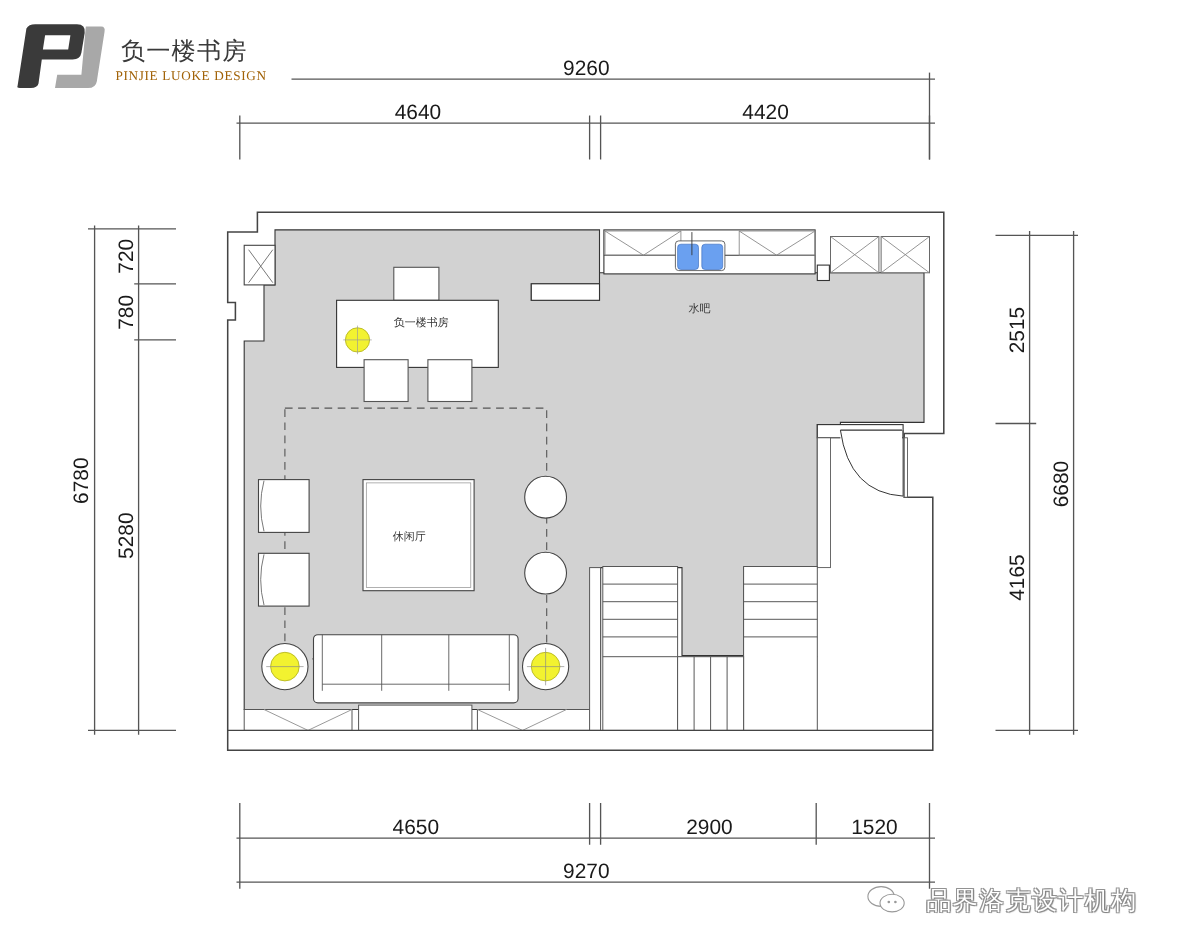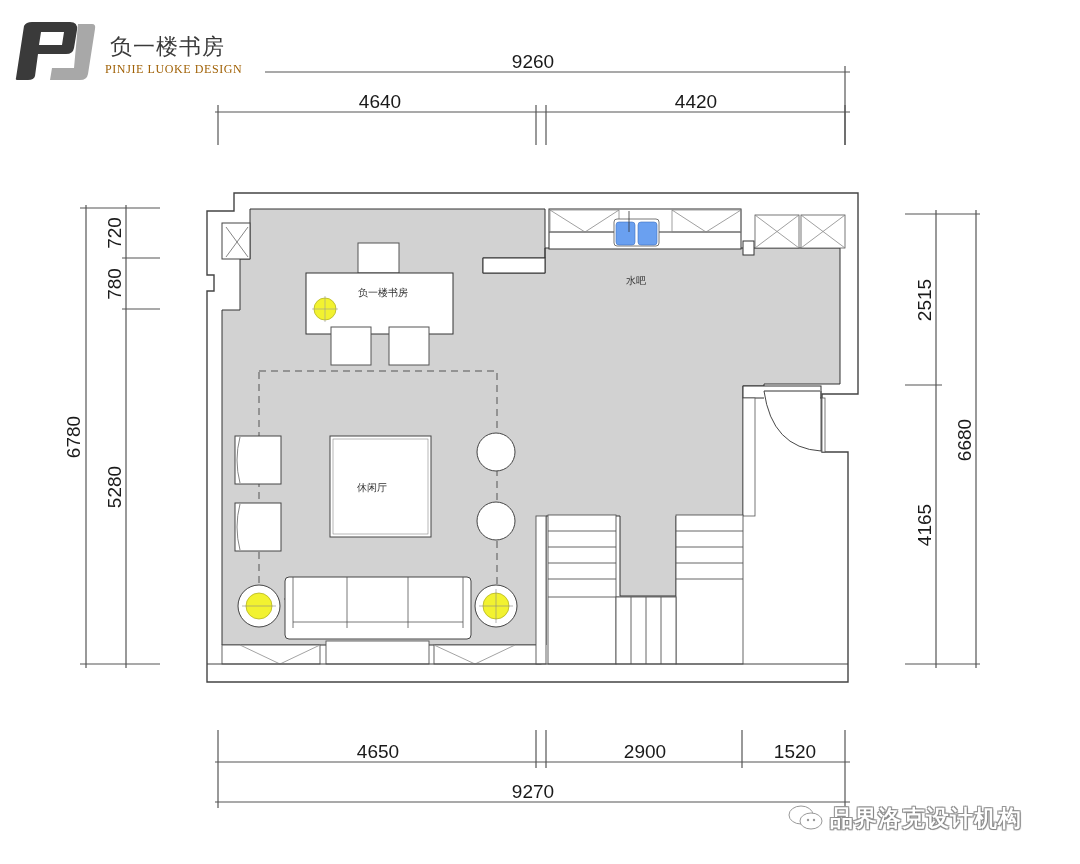--- a/index.html
+++ b/index.html
@@ -8,22 +8,22 @@
   .logo { position: absolute; left: 8px; top: 18px; width: 260px; height: 66px; }
   .logo-mark { position: absolute; left: 0; top: 0; width: 90px; height: 66px; }
   .logo-cn { position: absolute; left: 102px; top: 14px; font-size: 22px; letter-spacing: 1px; color: #3a3a3a; white-space: nowrap; }
   .logo-en { position: absolute; left: 97px; top: 44px; font-family: "Liberation Serif", "DejaVu Serif", serif;
              font-size: 12px; letter-spacing: 0.6px; color: #a16207; white-space: nowrap; }
   svg.plan { position: absolute; left: 0; top: 0; }
   .dim { font-family: "Liberation Sans", "DejaVu Sans", sans-serif; font-size: 19px; fill: #1a1a1a; }
   .room { font-family: "DejaVu Sans", sans-serif; font-size: 10px; fill: #333; }
   .footer { position: absolute; left: 786px; top: 800px; height: 36px; white-space: nowrap; }
   .footer-icon { position: absolute; left: 0; top: 2px; width: 40px; height: 32px; }
-  .footer-text { position: absolute; left: 44px; top: 3px; font-size: 23px; color: #fff;
-                 text-shadow: 0 0 1px #666, 1px 1px 1px #888, -1px -1px 0 #999, 1px -1px 0 #999, -1px 1px 0 #999; letter-spacing: 1px; font-weight: bold; }
+  .footer-text { position: absolute; left: 56px; top: 3px; font-size: 23px; color: #fff;
+                 text-shadow: 0 0 1px #666, 1px 1px 1px #888, -1px -1px 0 #999, 1px -1px 0 #999, -1px 1px 0 #999; letter-spacing: 1px; }
 </style>
 </head>
 <body>
 
 <div class="logo">
   <svg class="logo-mark" viewBox="0 0 90 66">
     <path d="M8 60 L16 8 Q18 4 24 4 L62 4 Q70 4 69 12 L66 30 Q65 36 58 36 L30 36 L27 58 Q26 62 20 62 L10 62 Q7 62 8 60 Z" fill="#3a3a3a"></path>
     <path d="M33 14 L56 14 L54 27 L31 27 Z" fill="#ffffff"></path>
     <path d="M70 6 L84 6 Q88 6 87 11 L80 56 Q79 62 72 62 L42 62 L44 50 L66 50 Z" fill="#a8a8a8"></path>
   </svg>

